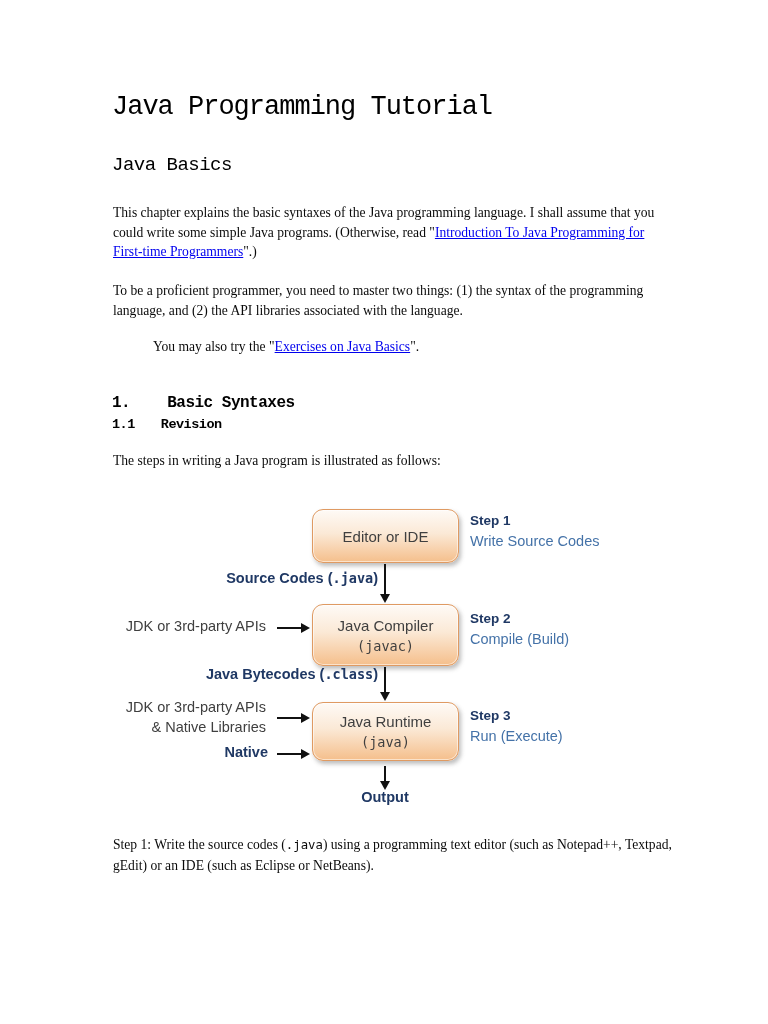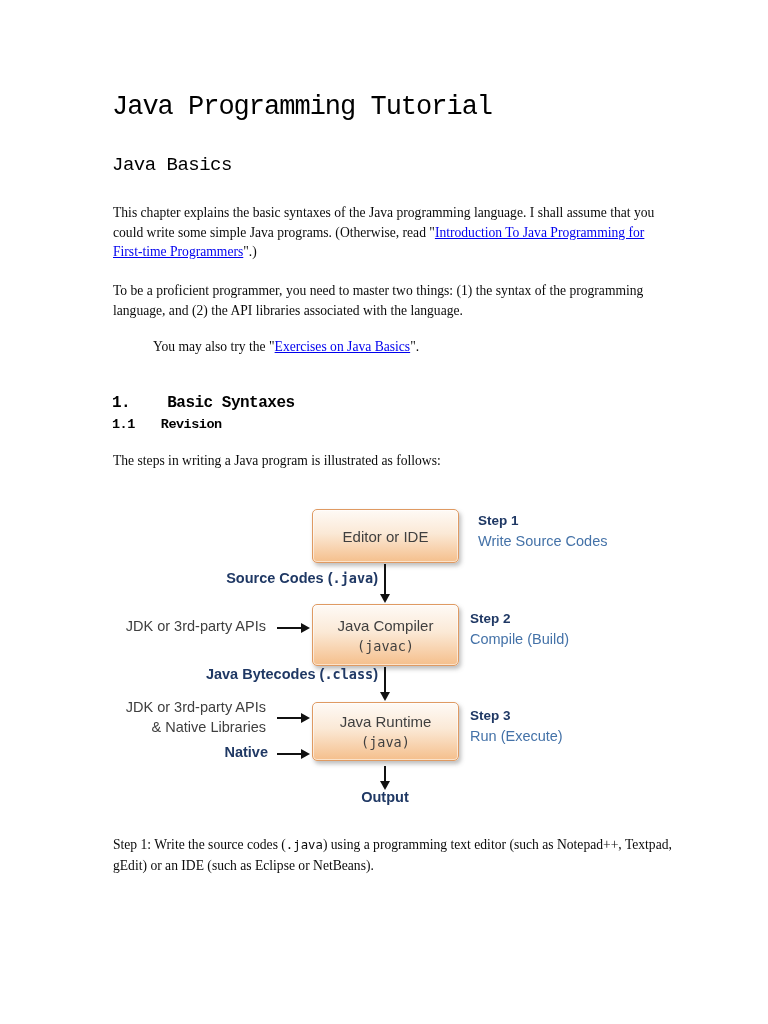--- a/index.html
+++ b/index.html
@@ -37,35 +37,35 @@
   .h1 .hgap{display:inline-block;width:37px;}
   .h2{
     left:112px;top:417px;font-family:"Liberation Mono",monospace;
     font-weight:bold;font-size:13.5px;color:#000;white-space:nowrap;letter-spacing:-0.5px;
   }
   .h2 .hgap{display:inline-block;width:26px;}
   
   .dg{font-family:"Liberation Sans",sans-serif;}
   .dbox{
     position:absolute;left:312px;width:147px;
-    border:1.5px solid #DF9A62;border-radius:5px;box-sizing:border-box;
+    border:1.5px solid #DF9A62;border-radius:11px;box-sizing:border-box;
     background:linear-gradient(to bottom,#FEFAF6 0%,#FBE9D6 45%,#F5BF8C 100%);
     box-shadow:2px 3px 4px rgba(110,110,110,0.45), inset 0 0 0 1px rgba(255,255,255,0.55);
     display:flex;flex-direction:column;align-items:center;justify-content:center;
     color:#3F3F3F;
   }
   .dbox .bl1{font-size:15px;line-height:21px;}
   .dbox .bl2{font-family:"DejaVu Sans Mono",monospace;font-size:13.5px;line-height:20px;text-align:right;}
   .box1{top:509px;height:54px;}
   .box2{top:604px;height:62px;}
   .box3{top:702px;height:59px;}
   .steplbl{position:absolute;left:470px;width:210px;}
   .steplbl .st{font-size:13.5px;font-weight:bold;color:#1F3864;line-height:18px;}
   .steplbl .sd{font-size:14.5px;color:#4472A8;line-height:22px;}
-  .step1{top:512px;margin-left:8px;}
+  .step1{top:512px;}
   .step2{top:610px;}
   .step3{top:707px;}
   .flowlbl{
     position:absolute;left:128px;width:250px;text-align:right;
     font-size:14.5px;font-weight:bold;color:#1F3864;white-space:nowrap;
   }
   .flowlbl .fcode{font-family:"DejaVu Sans Mono",monospace;font-size:13.5px;}
   .flow1{top:570px;}
   .flow2{top:666px;}
   .sidelbl{

